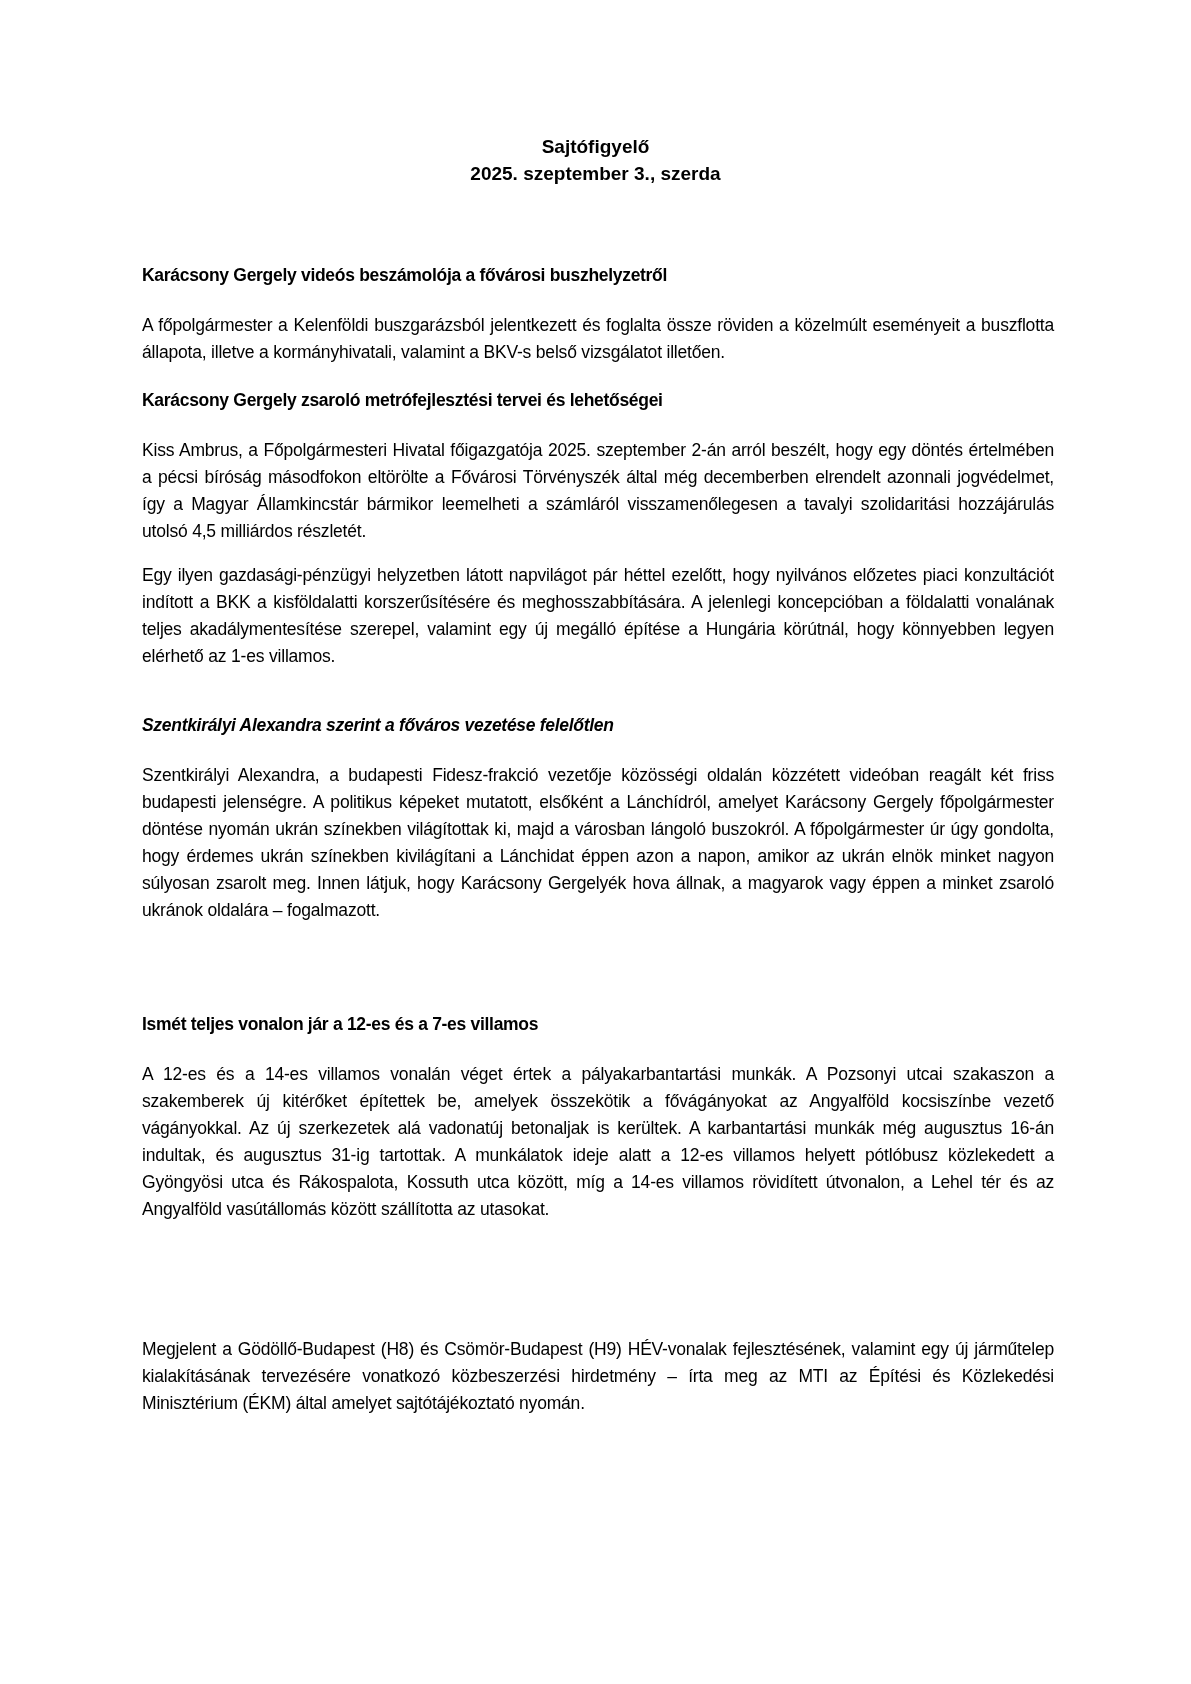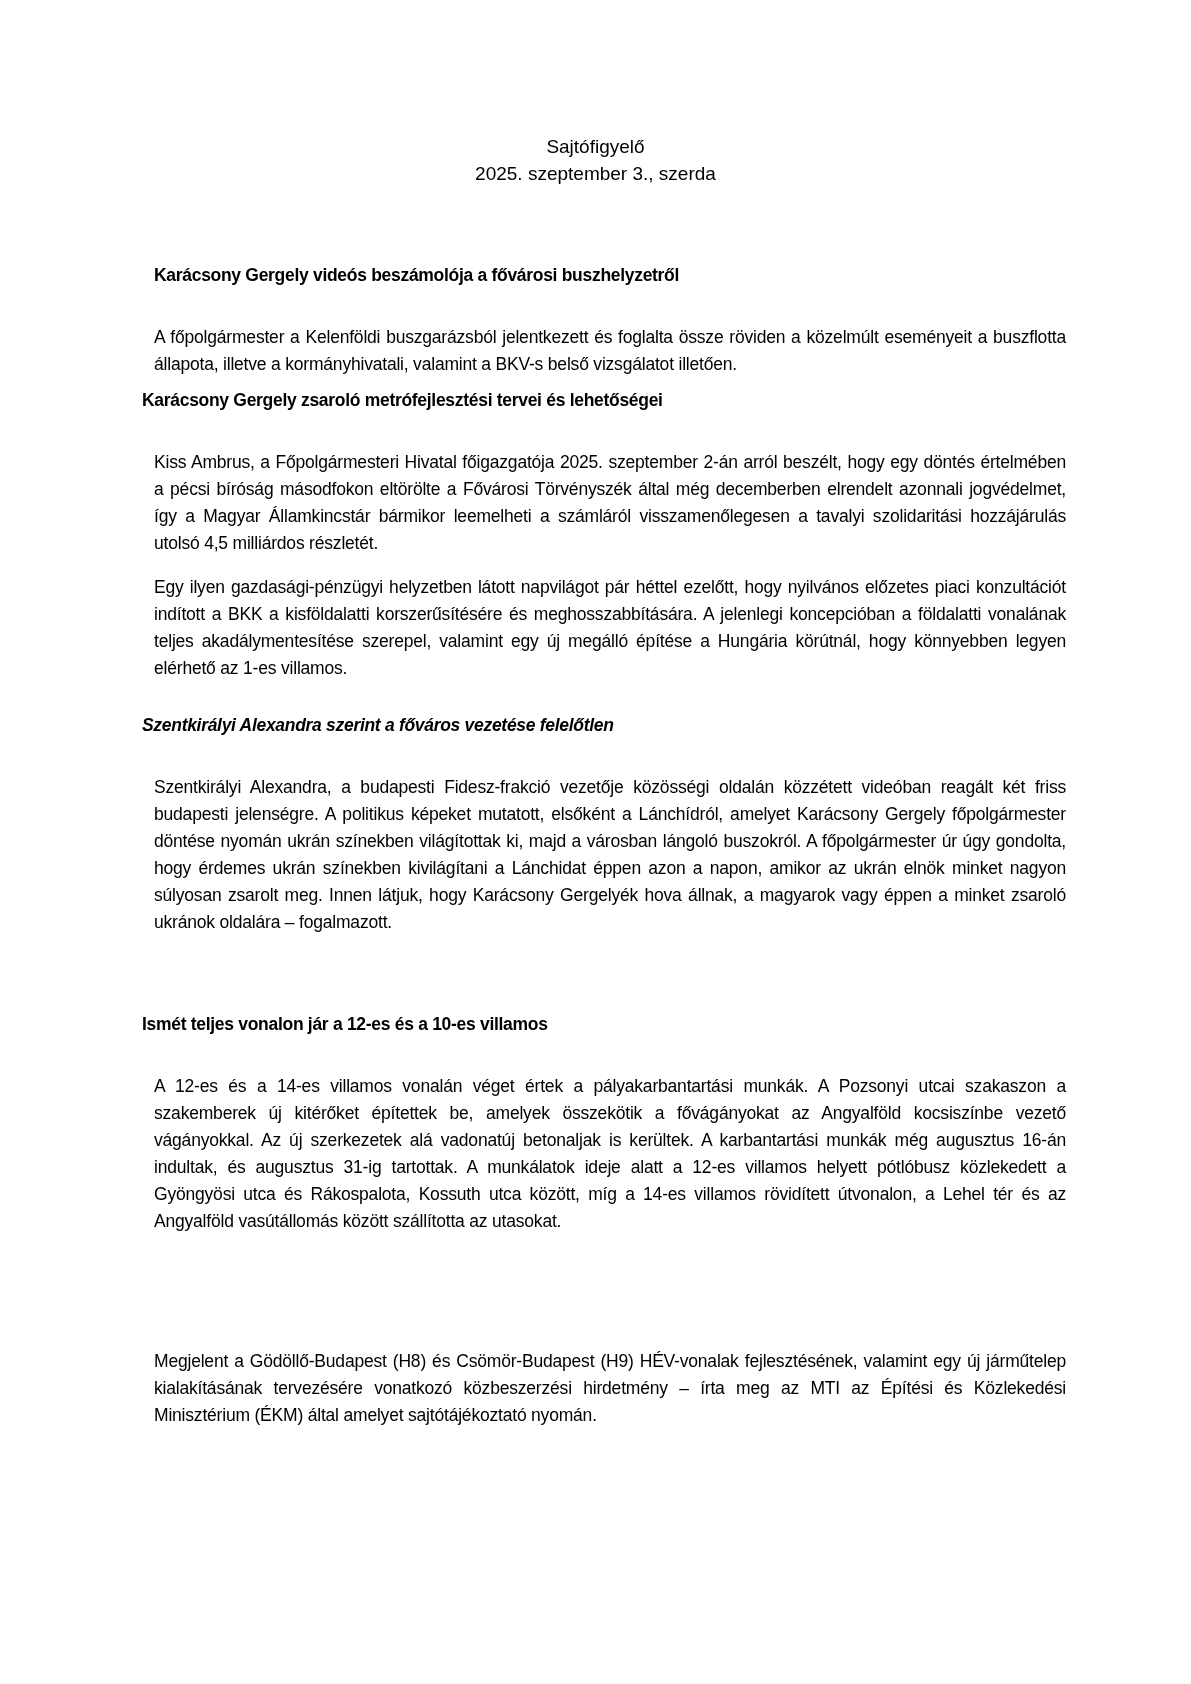--- a/index.html
+++ b/index.html
@@ -1,42 +1,42 @@
 <!DOCTYPE html>
 <html><head>
 <meta charset="utf-8">
 <style>
   html, body { margin: 0; padding: 0; background: #ffffff; }
   body { width: 1191px; height: 1684px; position: relative; overflow: hidden;
          font-family: "Liberation Sans", sans-serif; color: #000; }
   .page { position: absolute; left: 0; top: 0; width: 1191px; height: 1684px; background: #fff; }
   .title { position: absolute; left: 0; width: 1191px; text-align: center;
-           font-weight: normal; font-size: 19px; line-height: 27px; }
+           font-weight: bold; font-size: 19px; line-height: 27px; }
   .h { position: absolute; left: 142px; width: 912px; font-size: 17.5px;
        font-weight: bold; line-height: 27px; letter-spacing: -0.3px; }
   .h.just { text-align: justify; text-align-last: left; }
   .p { position: absolute; left: 142px; width: 912px; font-size: 17.5px;
-       line-height: 27px; text-align: justify; letter-spacing: -0.2px; margin: 12px; }
+       line-height: 27px; text-align: justify; letter-spacing: -0.2px; margin: 0; }
 </style>
 </head>
 <body>
 
 <div class="page">
 
   <div class="title" style="top:133px;">Sajtófigyelő</div>
   <div class="title" style="top:160px;">2025. szeptember 3., szerda</div>
 
-  <div class="h" style="top:262px;margin-left:12px;">Karácsony Gergely videós beszámolója a fővárosi buszhelyzetről</div>
+  <div class="h" style="top:262px;">Karácsony Gergely videós beszámolója a fővárosi buszhelyzetről</div>
   <p class="p" style="top:312px;">A főpolgármester a Kelenföldi buszgarázsból jelentkezett és foglalta össze röviden a közelmúlt eseményeit a buszflotta állapota, illetve a kormányhivatali, valamint a BKV-s belső vizsgálatot illetően.</p>
 
   <div class="h" style="top:387px;">Karácsony Gergely zsaroló metrófejlesztési tervei és lehetőségei</div>
   <p class="p" style="top:437px;">Kiss Ambrus, a Főpolgármesteri Hivatal főigazgatója 2025. szeptember 2-án arról beszélt, hogy egy döntés értelmében a pécsi bíróság másodfokon eltörölte a Fővárosi Törvényszék által még decemberben elrendelt azonnali jogvédelmet, így a Magyar Államkincstár bármikor leemelheti a számláról visszamenőlegesen a tavalyi szolidaritási hozzájárulás utolsó 4,5 milliárdos részletét.</p>
   <p class="p" style="top:562px;">Egy ilyen gazdasági-pénzügyi helyzetben látott napvilágot pár héttel ezelőtt, hogy nyilvános előzetes piaci konzultációt indított a BKK a kisföldalatti korszerűsítésére és meghosszabbítására. A jelenlegi koncepcióban a földalatti vonalának teljes akadálymentesítése szerepel, valamint egy új megálló építése a Hungária körútnál, hogy könnyebben legyen elérhető az 1-es villamos.</p>
 
   <div class="h" style="top:712px;font-style:italic;">Szentkirályi Alexandra szerint a főváros vezetése felelőtlen</div>
   <p class="p" style="top:762px;">Szentkirályi Alexandra, a budapesti Fidesz-frakció vezetője közösségi oldalán közzétett videóban reagált két friss budapesti jelenségre. A politikus képeket mutatott, elsőként a Lánchídról, amelyet Karácsony Gergely főpolgármester döntése nyomán ukrán színekben világítottak ki, majd a városban lángoló buszokról. A főpolgármester úr úgy gondolta, hogy érdemes ukrán színekben kivilágítani a Lánchidat éppen azon a napon, amikor az ukrán elnök minket nagyon súlyosan zsarolt meg. Innen látjuk, hogy Karácsony Gergelyék hova állnak, a magyarok vagy éppen a minket zsaroló ukránok oldalára – fogalmazott.</p>
 
-  <div class="h" style="top:1011px;">Ismét teljes vonalon jár a 12-es és a 10-es villamos</div>
+  <div class="h" style="top:1011px;">Ismét teljes vonalon jár a 12-es és a 7-es villamos</div>
   <p class="p" style="top:1061px;">A 12-es és a 14-es villamos vonalán véget értek a pályakarbantartási munkák. A Pozsonyi utcai szakaszon a szakemberek új kitérőket építettek be, amelyek összekötik a fővágányokat az Angyalföld kocsiszínbe vezető vágányokkal. Az új szerkezetek alá vadonatúj betonaljak is kerültek. A karbantartási munkák még augusztus 16-án indultak, és augusztus 31-ig tartottak. A munkálatok ideje alatt a 12-es villamos helyett pótlóbusz közlekedett a Gyöngyösi utca és Rákospalota, Kossuth utca között, míg a 14-es villamos rövidített útvonalon, a Lehel tér és az Angyalföld vasútállomás között szállította az utasokat.</p>
 
   <p class="p" style="top:1336px;">Megjelent a Gödöllő-Budapest (H8) és Csömör-Budapest (H9) HÉV-vonalak fejlesztésének, valamint egy új járműtelep kialakításának tervezésére vonatkozó közbeszerzési hirdetmény – írta meg az MTI az Építési és Közlekedési Minisztérium (ÉKM) által amelyet sajtótájékoztató nyomán.</p>
 
 </div>
 
 </body></html>

